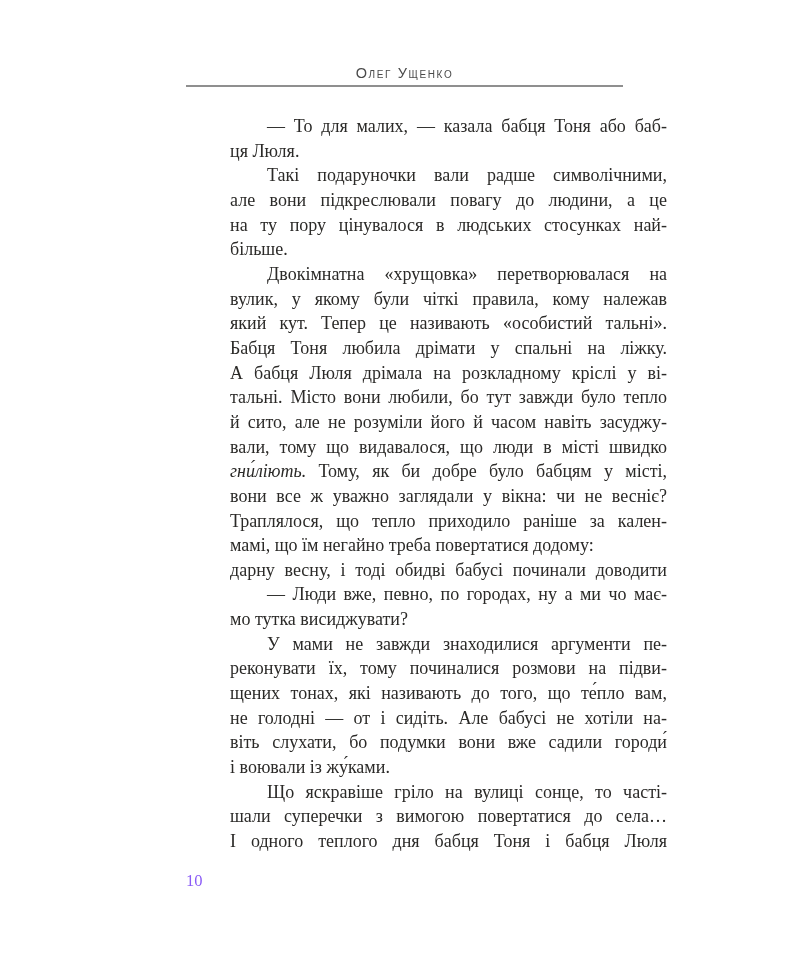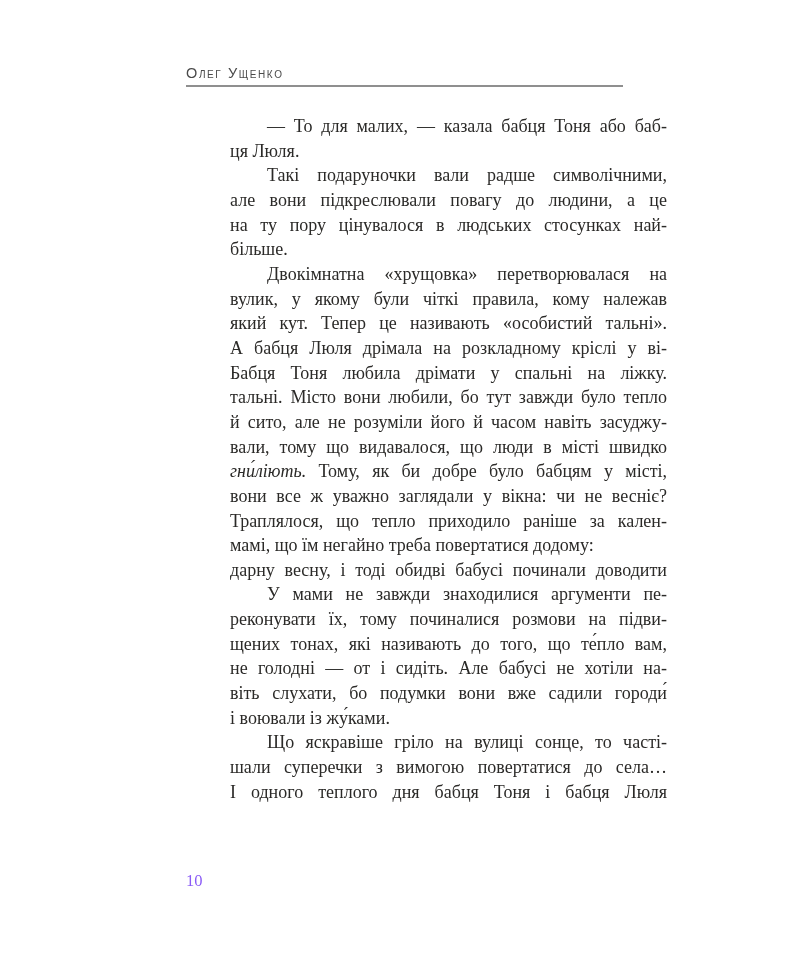--- a/index.html
+++ b/index.html
@@ -22,20 +22,21 @@
     top: 66px;
     width: 437px;
   }
   .running-header .author {
     font-family: "Liberation Sans", "DejaVu Sans", sans-serif;
     font-variant: small-caps;
     font-size: 14.5px;
     letter-spacing: 1.6px;
     color: #4a4a4a;
     line-height: 15px;
+    text-align: center;
   }
   .header-rule {
     margin-top: 4px;
     height: 2px;
     background: #8f8f8f;
     width: 100%;
   }
   .body-text {
     position: absolute;
     left: 186px;
@@ -94,30 +95,34 @@
       <div class="paragraph">
         <div class="line indent"><span>Такі подаруночки вали радше символічними,</span></div>
         <div class="line"><span>але вони підкреслювали повагу до людини, а це</span></div>
         <div class="line"><span>на ту пору цінувалося в людських стосунках най-</span></div>
         <div class="line final"><span>більше.</span></div>
       </div>
       <div class="paragraph">
         <div class="line indent"><span>Двокімнатна «хрущовка» перетворювалася на</span></div>
         <div class="line"><span>вулик, у якому були чіткі правила, кому належав</span></div>
         <div class="line"><span>який кут. Тепер це називають «особистий тальні».</span></div>
+        <div class="line"><span>Бабця Тоня любила дрімати у спальні на ліжку.</span></div>
         <div class="line"><span>А бабця Люля дрімала на розкладному кріслі у ві-</span></div>
-        <div class="line"><span>Бабця Тоня любила дрімати у спальні на ліжку.</span></div>
         <div class="line"><span>тальні. Місто вони любили, бо тут завжди було тепло</span></div>
         <div class="line"><span>й сито, але не розуміли його й часом навіть засуджу-</span></div>
         <div class="line"><span>вали, тому що видавалося, що люди в місті швидко</span></div>
         <div class="line"><em>гни́ліють.</em><span> Тому, як би добре було бабцям у місті,</span></div>
         <div class="line"><span>вони все ж уважно заглядали у вікна: чи не весніє?</span></div>
         <div class="line"><span>Траплялося, що тепло приходило раніше за кален-</span></div>
         <div class="line final"><span>мамі, що їм негайно треба повертатися додому:</span></div>
         <div class="line"><span>дарну весну, і тоді обидві бабусі починали доводити</span></div>
+      </div>
+      <div class="paragraph">
+        <div class="line indent"><span>— Люди вже, певно, по городах, ну а ми чо має-</span></div>
+        <div class="line final"><span>мо тутка висиджувати?</span></div>
       </div>
       <div class="paragraph">
         <div class="line indent"><span>У мами не завжди знаходилися аргументи пе-</span></div>
         <div class="line"><span>реконувати їх, тому починалися розмови на підви-</span></div>
         <div class="line"><span>щених тонах, які називають до того, що те́пло вам,</span></div>
         <div class="line"><span>не голодні — от і сидіть. Але бабусі не хотіли на-</span></div>
         <div class="line"><span>віть слухати, бо подумки вони вже садили городи́</span></div>
         <div class="line final"><span>і воювали із жу́ками.</span></div>
       </div>
       <div class="paragraph">

